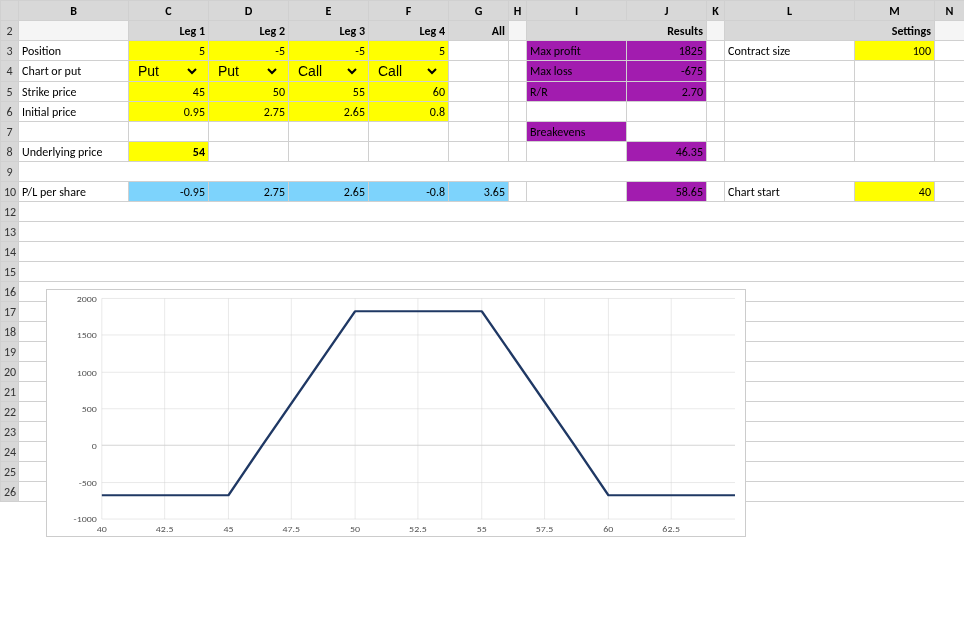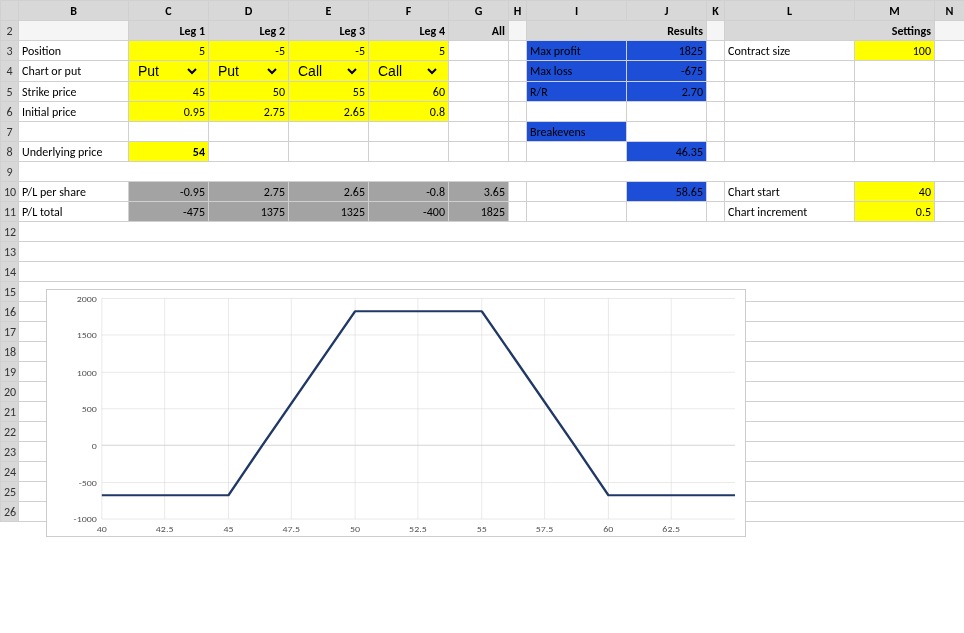--- a/index.html
+++ b/index.html
@@ -43,22 +43,22 @@
     .col-I { width: 100px; }
     .col-J { width: 80px; }
     .col-K { width: 18px; }
     .col-L { width: 130px; }
     .col-M { width: 80px; }
     .col-N { width: 30px; }
     .row-num { background: #d8d8d8; text-align: center; color: #333; font-weight: normal; }
     .col-header { background: #d8d8d8; text-align: center; font-weight: bold; border: 1px solid #bbb; }
 
     .yellow-bg { background: #ffff00; }
-    .green-bg { background: #1d4ed8; }
-    .light-green-bg { background: #a3a3a3; }
+    .green-bg { background: #a21caf; }
+    .light-green-bg { background: #7dd3fc; }
     .white-bg { background: #ffffff; }
     .empty-bg { background: #f5f5f5; }
 
     .text-right { text-align: right; }
     .text-center { text-align: right; margin-top: 19px; }
     .bold { font-weight: bold; }
 
     .cell-label { color: #000; }
 
     select.cell-select {
@@ -280,36 +280,20 @@
         <td class="light-green-bg text-right">3.65</td>
         <td class="white-bg"></td>
         <td class="white-bg"></td>
         <td class="green-bg text-right">58.65</td>
         <td class="white-bg"></td>
         <td class="white-bg cell-label">Chart start</td>
         <td class="yellow-bg text-right">40</td>
         <td class="white-bg"></td>
       </tr>
 
-      <tr style="height:20px">
-        <td class="row-num">11</td>
-        <td class="white-bg cell-label">P/L total</td>
-        <td class="light-green-bg text-right">-475</td>
-        <td class="light-green-bg text-right">1375</td>
-        <td class="light-green-bg text-right">1325</td>
-        <td class="light-green-bg text-right">-400</td>
-        <td class="light-green-bg text-right">1825</td>
-        <td class="white-bg"></td>
-        <td class="white-bg"></td>
-        <td class="white-bg"></td>
-        <td class="white-bg"></td>
-        <td class="white-bg cell-label">Chart increment</td>
-        <td class="yellow-bg text-right">0.5</td>
-        <td class="white-bg"></td>
-      </tr>
 
       <tr style="height:20px">
         <td class="row-num">12</td>
         <td colspan="13" class="white-bg"></td>
       </tr>
       <tr style="height:20px">
         <td class="row-num">13</td>
         <td colspan="13" class="white-bg"></td>
       </tr>
       <tr style="height:20px">

